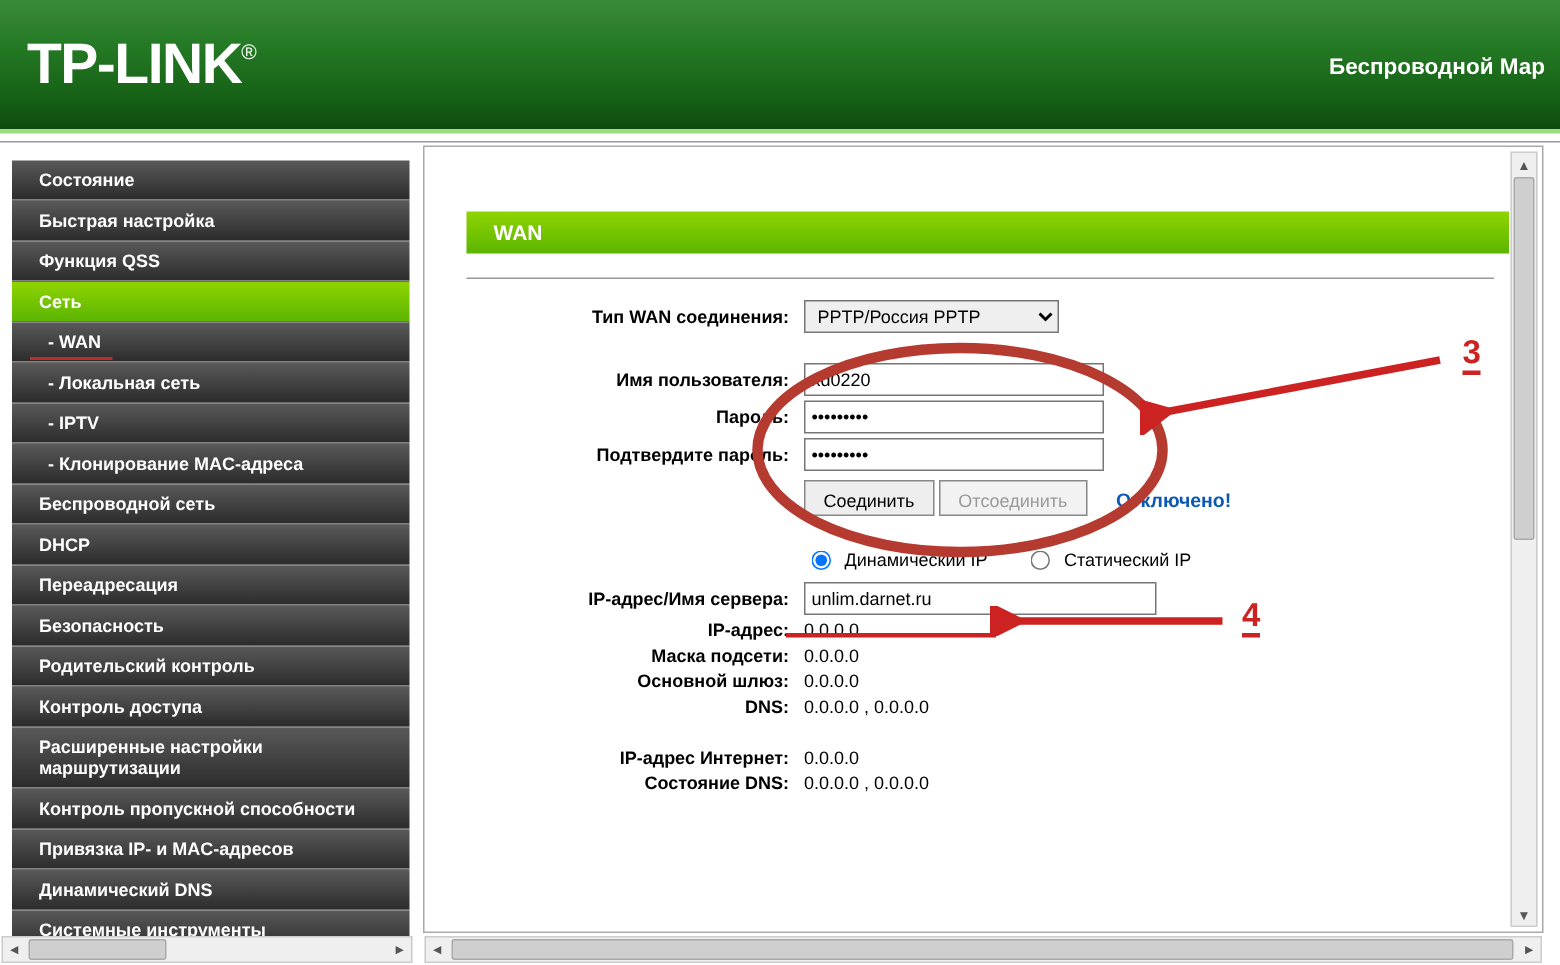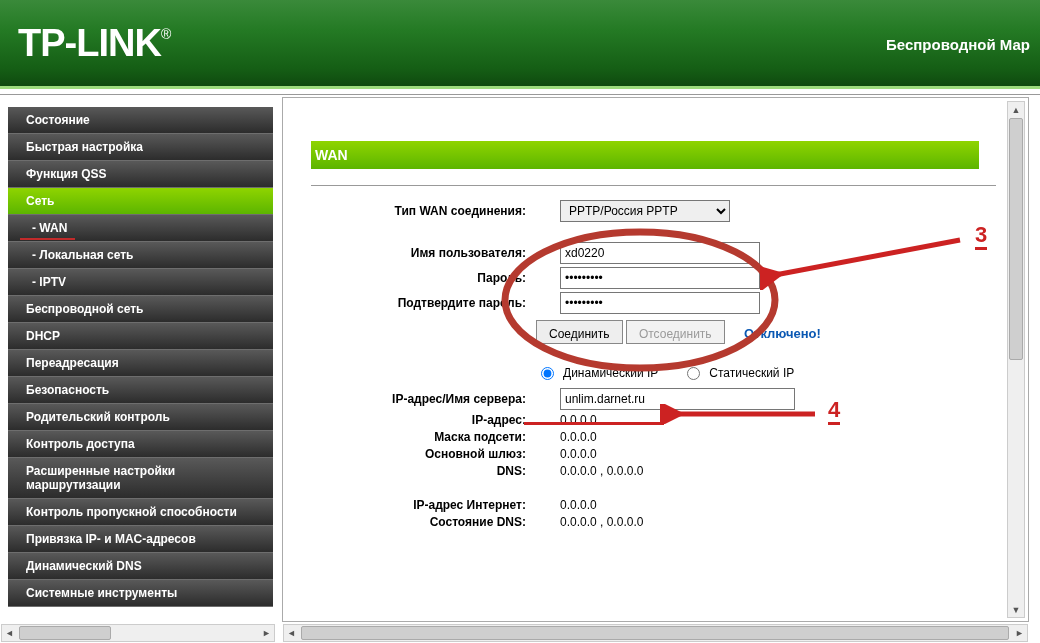--- a/index.html
+++ b/index.html
@@ -100,35 +100,34 @@
     top: 3px;
     right: 22px;
     bottom: 3px;
     overflow: hidden;
     padding: 40px 30px 10px 25px;
   }
   .section-title {
     background: linear-gradient(to bottom, #8fd400 0%, #5cb500 100%);
     color: #fff;
     font-weight: bold;
-    padding: 6px 4px;
+    padding: 6px 18px;
     font-size: 14px;
     width: 660px;
   }
   .hr {
     width: 685px;
     border: none;
     border-top: 1px solid #999;
     margin: 16px 0 14px 0;
   }
   .form-row {
     display: flex;
     align-items: center;
     margin: 3px 0;
-    gap: 24px;
   }
   .lbl {
     width: 215px;
     text-align: right;
     padding-right: 10px;
     font-weight: bold;
     font-size: 12px;
   }
   .val {
     flex: 1;
@@ -266,20 +265,21 @@
   <div class="nav-item">Состояние</div>
   <div class="nav-item">Быстрая настройка</div>
   <div class="nav-item">Функция QSS</div>
   <div class="nav-item active">Сеть</div>
   <div class="nav-item sub wan">
     <span>- WAN</span>
     <span class="underline"></span>
   </div>
   <div class="nav-item sub">- Локальная сеть</div>
   <div class="nav-item sub">- IPTV</div>
+  <div class="nav-item sub">- Клонирование MAC-адреса</div>
   <div class="nav-item">Беспроводной сеть</div>
   <div class="nav-item">DHCP</div>
   <div class="nav-item">Переадресация</div>
   <div class="nav-item">Безопасность</div>
   <div class="nav-item">Родительский контроль</div>
   <div class="nav-item">Контроль доступа</div>
   <div class="nav-item">Расширенные настройки маршрутизации</div>
   <div class="nav-item">Контроль пропускной способности</div>
   <div class="nav-item">Привязка IP- и MAC-адресов</div>
   <div class="nav-item">Динамический DNS</div>

